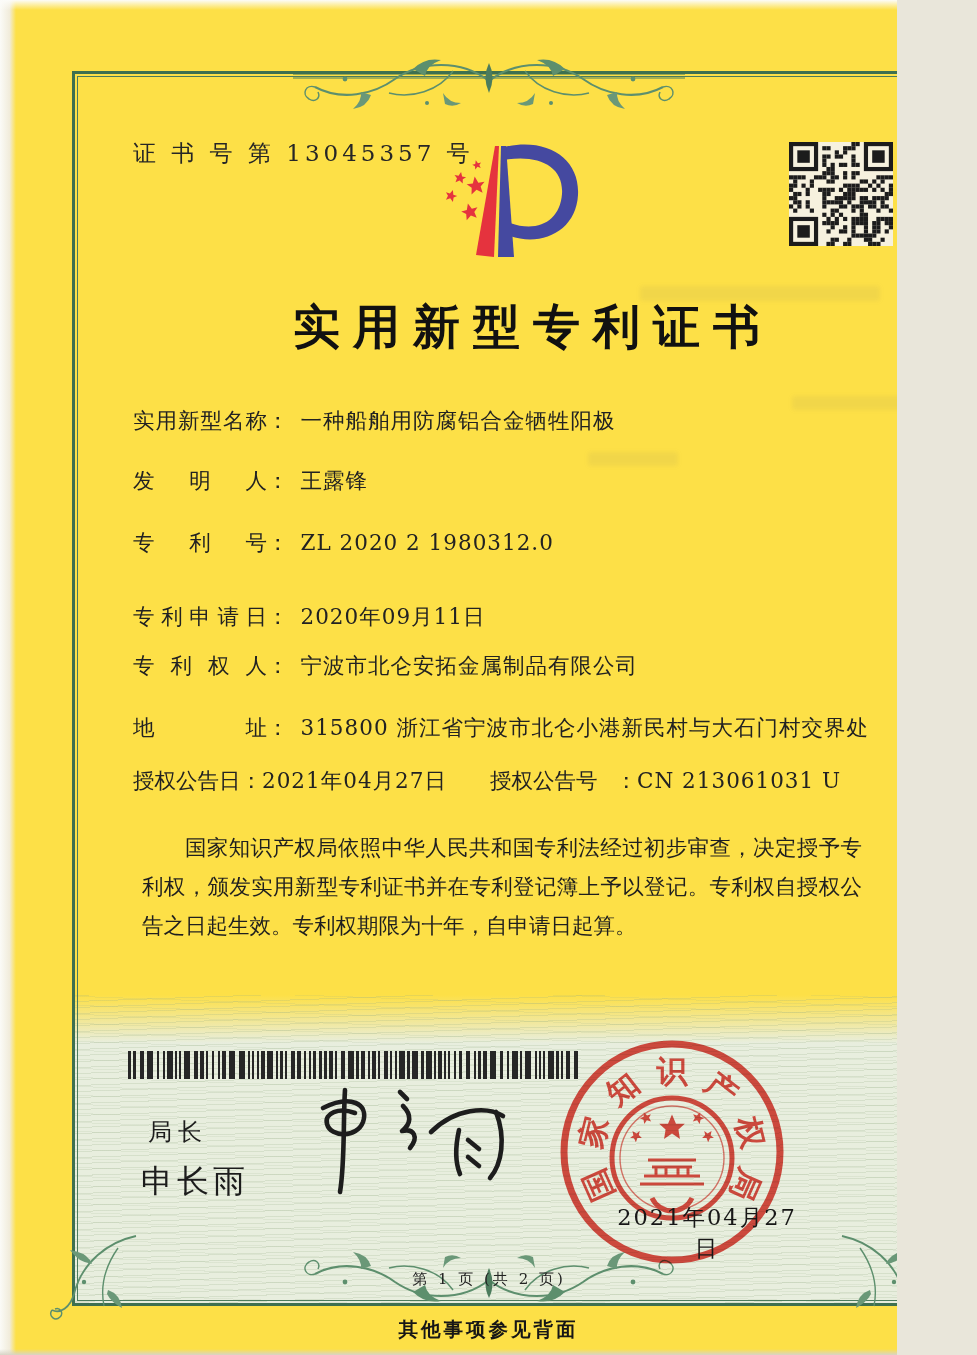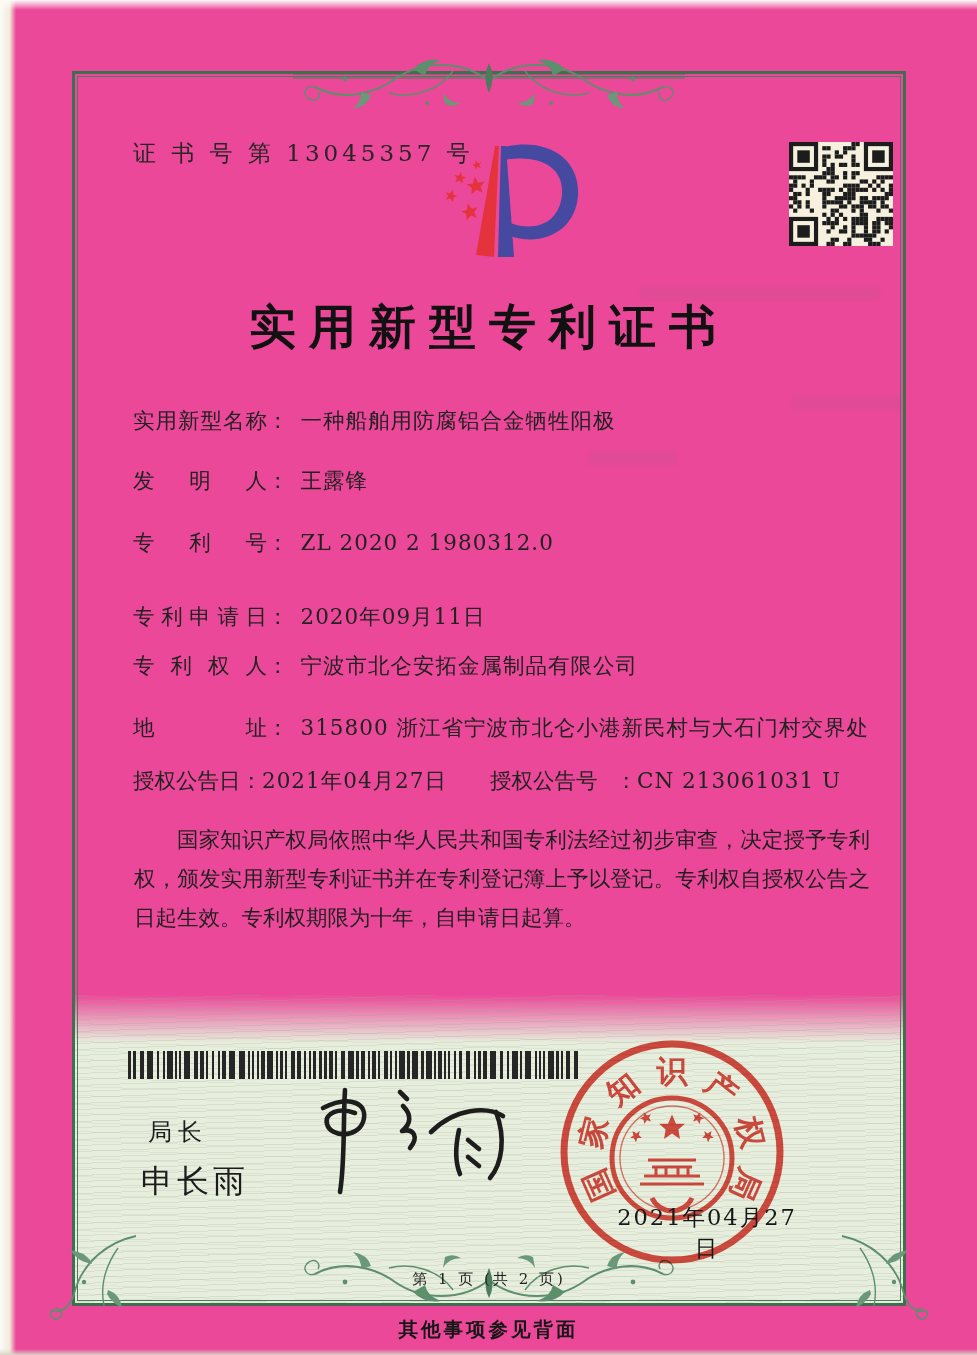--- a/index.html
+++ b/index.html
@@ -1,18 +1,18 @@
 <!DOCTYPE html>
 <html><head>
 <meta charset="utf-8">
 <style>
   html,body{margin:0;padding:0;background:#e9e6da;}
   .page{
-    position:relative;width:977px;height:1355px;overflow:hidden;
-    background:#ec4899;
+    position:relative;width:897px;height:1355px;overflow:hidden;
+    background:#fde047;
     font-family:"DejaVu Serif","Liberation Serif",serif;
     color:#1d1d1d;
   }
   
   .edge-left{position:absolute;left:0;top:0;bottom:0;width:16px;
     background:linear-gradient(90deg,#fbfbf7 0%,#f1ecdb 60%,rgba(250,244,225,0) 100%);}
   .edge-top{position:absolute;left:0;top:0;right:0;height:10px;
     background:linear-gradient(180deg,#fcfcf9 0%,rgba(250,244,225,0) 100%);}
   .edge-bottom{position:absolute;left:0;bottom:0;right:0;height:6px;
     background:linear-gradient(0deg,#d8d4c6 0%,rgba(250,244,225,0) 100%);}
@@ -39,35 +39,35 @@
   
   .logo{position:absolute;left:424px;top:133px;width:168px;height:158px;}
 
   
   .qr{position:absolute;left:789px;top:142px;width:104px;height:104px;background:#f6f1de;}
 
   
   .ghost{position:absolute;background:rgba(100,100,105,0.08);filter:blur(2px);border-radius:3px;}
 
   .title{position:absolute;left:72px;top:296px;width:834px;text-align:center;
-    font-size:47px;font-weight:700;letter-spacing:13px;color:#111;}
+    font-size:47px;font-weight:700;letter-spacing:13px;color:#111;padding-left:44px;}
 
   
   .fields{position:absolute;left:133px;top:404px;width:760px;font-size:21.5px;color:#222;}
   .frow{position:absolute;left:0;white-space:nowrap;}
   .flabel{display:inline-block;width:134px;text-align:justify;text-align-last:justify;vertical-align:top;}
   .fcolon{display:inline-block;margin-right:12px;}
   .fvalue{letter-spacing:1px;}
   .grant2{position:absolute;left:357px;top:0;white-space:nowrap;}
   .grant2 .glabel{margin-right:18px;}
 
   
   .paras{position:absolute;left:126px;top:812px;width:752px;font-size:21.5px;
     line-height:39px;text-align:justify;color:#1f1f1f;}
-  .paras p{margin:8px;text-indent:2em;}
+  .paras p{margin:16px;text-indent:2em;}
 
   
   .barcode{position:absolute;left:128px;top:1051px;width:450px;height:28px;}
 
   .director-title{position:absolute;left:148px;top:1116px;font-size:24px;letter-spacing:6px;color:#1c1c1c;
     font-family:"DejaVu Sans","Liberation Sans",sans-serif;}
   .director-name{position:absolute;left:141px;top:1160px;font-size:32px;letter-spacing:4px;color:#1c1c1c;
     font-family:"DejaVu Sans","Liberation Sans",sans-serif;}
   .signature{position:absolute;left:283px;top:1080px;width:240px;height:120px;}
 

